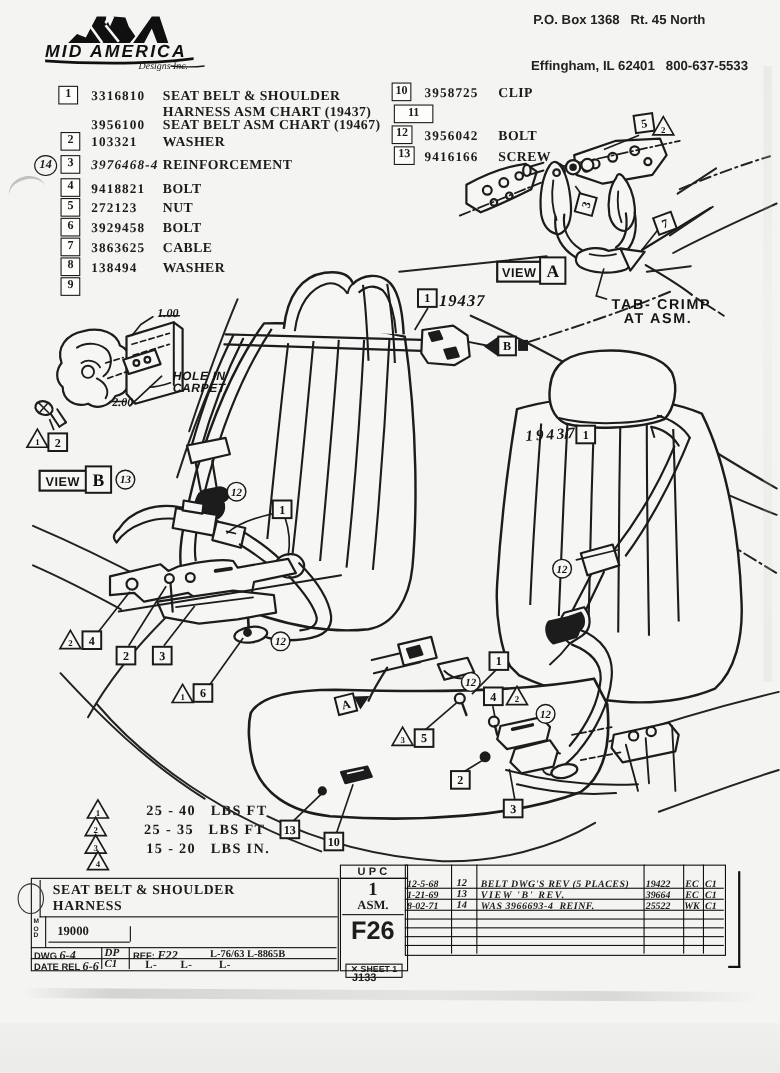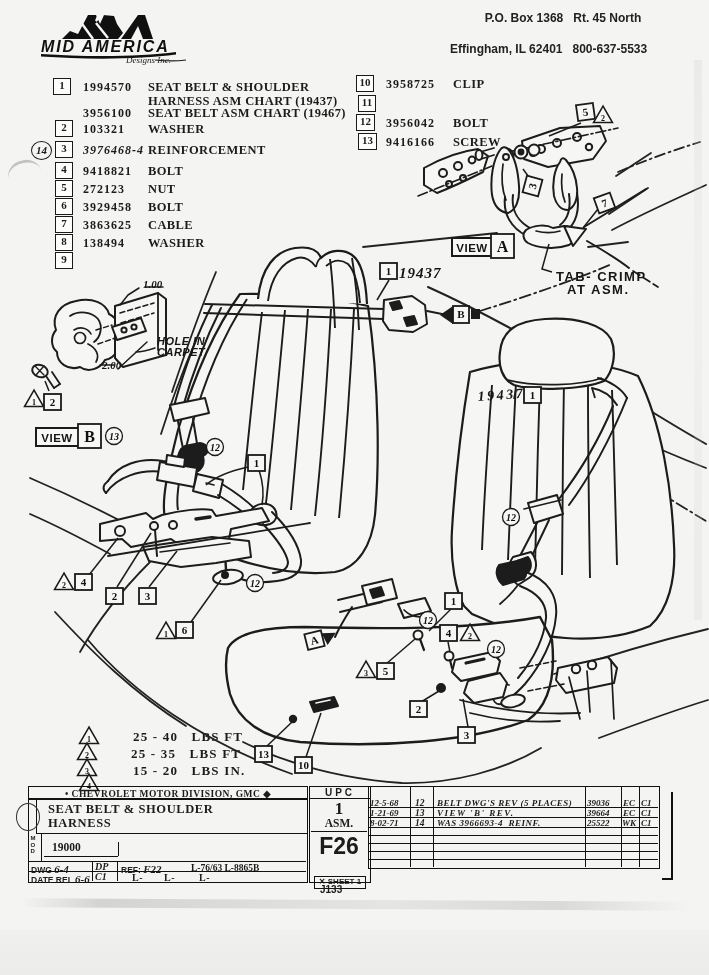--- a/index.html
+++ b/index.html
@@ -24,24 +24,24 @@
     <path d="M 99,15 L 96,21"></path>
   </g>
   <path d="M 96,15 L 100,24 L 104,15 Z" fill="#f6f6f4" stroke="none"></path>
   <text x="41" y="52" font-family="Liberation Sans, sans-serif" font-weight="bold" font-style="italic" font-size="16" letter-spacing="1.9" fill="#101010">MID AMERICA</text>
   <path d="M 41,54 C 85 57 140 57 176 52 L 176,54.6 C 140 59.6 85 59.6 41,56.6 Z" fill="#101010"></path>
   <text x="126" y="63" font-family="Liberation Serif, serif" font-style="italic" font-size="9" fill="#1b1b1b">Designs Inc.</text>
   <path d="M 155,60 C 165,61 178,61 186,60" stroke="#1b1b1b" stroke-width="1.2" fill="none"></path>
 </svg>
 </div>
 <div class="abs addr" style="left:463px;top:11px;width:200px;text-align:center">P.O. Box 1368&nbsp;&nbsp;&nbsp;Rt. 45 North</div>
-<div class="abs addr" style="left:450px;top:42px;width:230px;text-align:left">Effingham, IL 62401&nbsp;&nbsp;&nbsp;800-637-5533</div>
+<div class="abs addr" style="left:450px;top:53px;width:230px;text-align:right">Effingham, IL 62401&nbsp;&nbsp;&nbsp;800-637-5533</div>
 
 <div class="bx" style="left:53px;top:78px;width:18px;height:17px">1</div>
-<div class="abs pn" style="left:83px;top:80px">1994570</div>
+<div class="abs pn" style="left:83px;top:80px">3316810</div>
 <div class="abs nm" style="left:148px;top:80px">SEAT BELT &amp; SHOULDER</div>
 <div class="abs nm" style="left:148px;top:94px">HARNESS ASM CHART (19437)</div>
 <div class="abs pn" style="left:83px;top:106px">3956100</div>
 <div class="abs nm" style="left:148px;top:106px">SEAT BELT ASM CHART (19467)</div>
 
 <div class="bx" style="left:55px;top:120px;width:18px;height:17px">2</div>
 <div class="abs pn" style="left:83px;top:122px">103321</div>
 <div class="abs nm" style="left:148px;top:122px">WASHER</div>
 
 <div class="abs" style="left:31px;top:141px;width:19px;height:17px;border:1.3px solid #1a1a1a;border-radius:50%;text-align:center;font:italic bold 11px 'Liberation Serif',serif;line-height:17px">14</div>
@@ -67,21 +67,21 @@
 
 <div class="bx" style="left:55px;top:234px;width:18px;height:17px">8</div>
 <div class="abs pn" style="left:83px;top:236px">138494</div>
 <div class="abs nm" style="left:148px;top:236px">WASHER</div>
 
 <div class="bx" style="left:55px;top:252px;width:18px;height:17px">9</div>
 
 <div class="bx" style="left:356px;top:75px;width:18px;height:17px">10</div>
 <div class="abs pn" style="left:386px;top:77px">3958725</div>
 <div class="abs nm" style="left:453px;top:77px">CLIP</div>
-<div class="bx" style="left:358px;top:95px;width:18px;height:17px">11</div>
+<div class="bx" style="left:358px;top:95px;width:36px;height:17px">11</div>
 <div class="bx" style="left:356px;top:114px;width:19px;height:17px">12</div>
 <div class="abs pn" style="left:386px;top:116px">3956042</div>
 <div class="abs nm" style="left:453px;top:116px">BOLT</div>
 <div class="bx" style="left:358px;top:133px;width:19px;height:17px">13</div>
 <div class="abs pn" style="left:386px;top:135px">9416166</div>
 <div class="abs nm" style="left:453px;top:135px">SCREW</div>
 
 <div class="abs nm" style="left:133px;top:729px;letter-spacing:1.2px;font-size:13px">25 - 40&nbsp;&nbsp;&nbsp;LBS FT</div>
 <div class="abs nm" style="left:131px;top:746px;letter-spacing:1.2px;font-size:13px">25 - 35&nbsp;&nbsp;&nbsp;LBS FT</div>
 <div class="abs nm" style="left:133px;top:763px;letter-spacing:1.2px;font-size:13px">15 - 20&nbsp;&nbsp;&nbsp;LBS IN.</div>
@@ -467,21 +467,20 @@
 <text x="102" y="369" font-family="Liberation Serif,serif" font-weight="bold" font-size="11" font-style="italic" fill="#151515" stroke="none" text-anchor="start">2.00</text>
 </svg>
 
 <div class="abs" style="left:20px;top:900px;width:670px;height:9px;background:linear-gradient(90deg,rgba(190,190,188,.0),rgba(185,185,183,.55) 12%,rgba(200,200,198,.35) 55%,rgba(190,190,188,.5) 80%,rgba(200,200,198,0));border-radius:4px;transform:rotate(.3deg)"></div>
 <div class="abs" style="left:8px;top:160px;width:34px;height:26px;border-radius:50%;border-top:3px solid rgba(160,160,158,.6);transform:rotate(-14deg)"></div>
 <div class="abs" style="left:694px;top:60px;width:8px;height:560px;background:linear-gradient(180deg,rgba(205,205,203,.25),rgba(215,215,213,.12) 40%,rgba(205,205,203,.22))"></div>
 <div class="abs" style="left:0px;top:930px;width:709px;height:45px;background:linear-gradient(180deg,rgba(222,222,220,.18),rgba(212,212,210,.28))"></div>
 
 <div class="abs" id="tb" style="left:28px;top:786px;width:645px;height:100px">
 
-  <div class="abs" style="left:0;top:0;width:278px;height:11px;border:1.8px solid #111;font:bold 9.5px 'Liberation Serif',serif;text-align:center;letter-spacing:.5px;padding-top:.5px">• CHEVROLET MOTOR DIVISION, GMC ◆</div>
 
   <div class="abs" style="left:0;top:12px;width:278px;height:83px;border:1.8px solid #111"></div>
   <div class="abs" style="left:8px;top:14px;width:270px;height:33px;border-left:1.4px solid #111;border-bottom:1.6px solid #111"></div>
   <div class="abs" style="left:20px;top:16px;font:bold 12.5px 'Liberation Serif',serif;letter-spacing:.6px;line-height:14px">SEAT BELT &amp; SHOULDER<br>HARNESS</div>
   <div class="abs" style="left:2.5px;top:49px;font:bold 6px 'Liberation Sans',sans-serif;line-height:6.5px">M<br>O<br>D</div>
   <div class="abs" style="left:13px;top:47px;width:0;height:28px;border-left:1.4px solid #111"></div>
   <div class="abs" style="left:16px;top:70px;width:74px;border-top:1.4px solid #111"></div>
   <div class="abs" style="left:90px;top:56px;width:0;height:14px;border-left:1.4px solid #111"></div>
   <div class="abs" style="left:24px;top:55px;font:bold 11.5px 'Liberation Serif',serif">19000</div>
   <div class="abs" style="left:0px;top:75px;width:278px;border-top:1.6px solid #111"></div>
@@ -514,21 +513,21 @@
   <div class="abs" style="left:340px;top:65px;width:290px;border-top:1.3px solid #111"></div>
   <div class="abs" style="left:340px;top:73px;width:290px;border-top:1.3px solid #111"></div>
   <div class="abs" style="left:382px;top:0px;width:0;height:81px;border-left:1.3px solid #111"></div>
   <div class="abs" style="left:405px;top:0px;width:0;height:81px;border-left:1.3px solid #111"></div>
   <div class="abs" style="left:557px;top:0px;width:0;height:81px;border-left:1.3px solid #111"></div>
   <div class="abs" style="left:593px;top:0px;width:0;height:81px;border-left:1.3px solid #111"></div>
   <div class="abs" style="left:611px;top:0px;width:0;height:81px;border-left:1.3px solid #111"></div>
   <div class="abs" style="font:italic bold 9px 'Liberation Serif',serif;left:342px;top:12px">12-5-68</div>
   <div class="abs" style="font:italic bold 9.5px 'Liberation Serif',serif;left:387px;top:12px">12</div>
   <div class="abs" style="font:italic bold 9px 'Liberation Serif',serif;left:409px;top:12px;letter-spacing:.5px">BELT DWG'S REV (5 PLACES)</div>
-  <div class="abs" style="font:italic bold 9px 'Liberation Serif',serif;left:559px;top:12px">39036</div>
+  <div class="abs" style="font:italic bold 9px 'Liberation Serif',serif;left:559px;top:12px">19422</div>
   <div class="abs" style="font:italic bold 9px 'Liberation Serif',serif;left:595px;top:12px">EC</div>
   <div class="abs" style="font:italic bold 9px 'Liberation Serif',serif;left:613px;top:12px">C1</div>
   <div class="abs" style="font:italic bold 9px 'Liberation Serif',serif;left:342px;top:22px">1-21-69</div>
   <div class="abs" style="font:italic bold 9.5px 'Liberation Serif',serif;left:387px;top:22px">13</div>
   <div class="abs" style="font:italic bold 9px 'Liberation Serif',serif;left:409px;top:22px;letter-spacing:1.5px">VIEW 'B' REV.</div>
   <div class="abs" style="font:italic bold 9px 'Liberation Serif',serif;left:559px;top:22px">39664</div>
   <div class="abs" style="font:italic bold 9px 'Liberation Serif',serif;left:595px;top:22px">EC</div>
   <div class="abs" style="font:italic bold 9px 'Liberation Serif',serif;left:613px;top:22px">C1</div>
   <div class="abs" style="font:italic bold 9px 'Liberation Serif',serif;left:342px;top:32px">8-02-71</div>
   <div class="abs" style="font:italic bold 9.5px 'Liberation Serif',serif;left:387px;top:32px">14</div>

